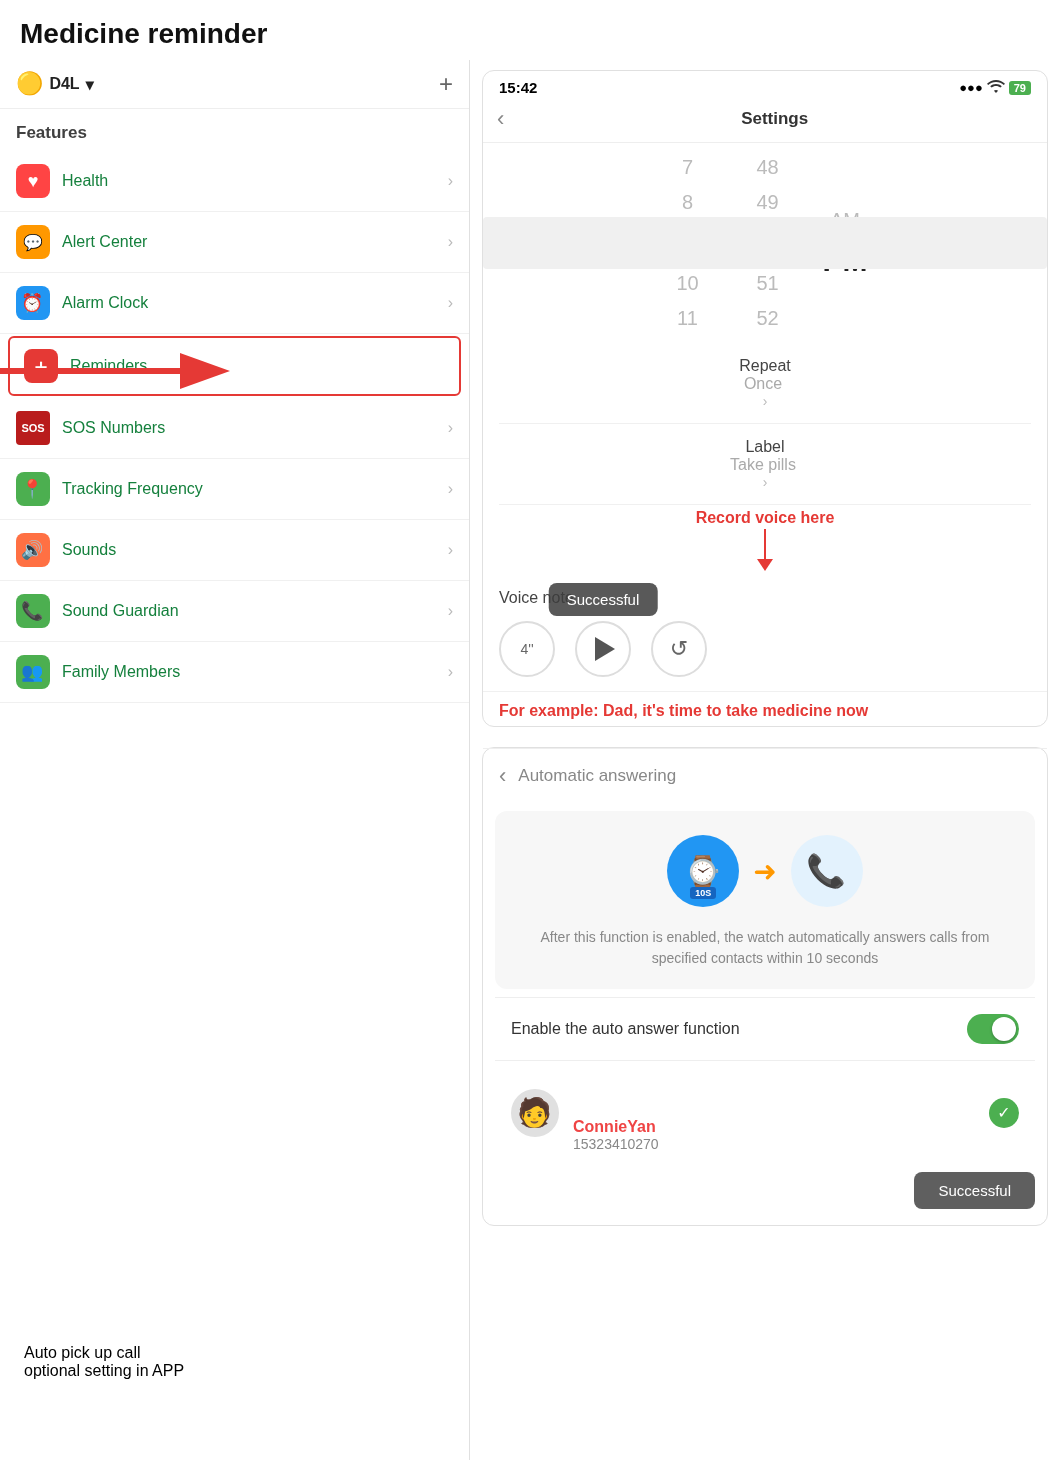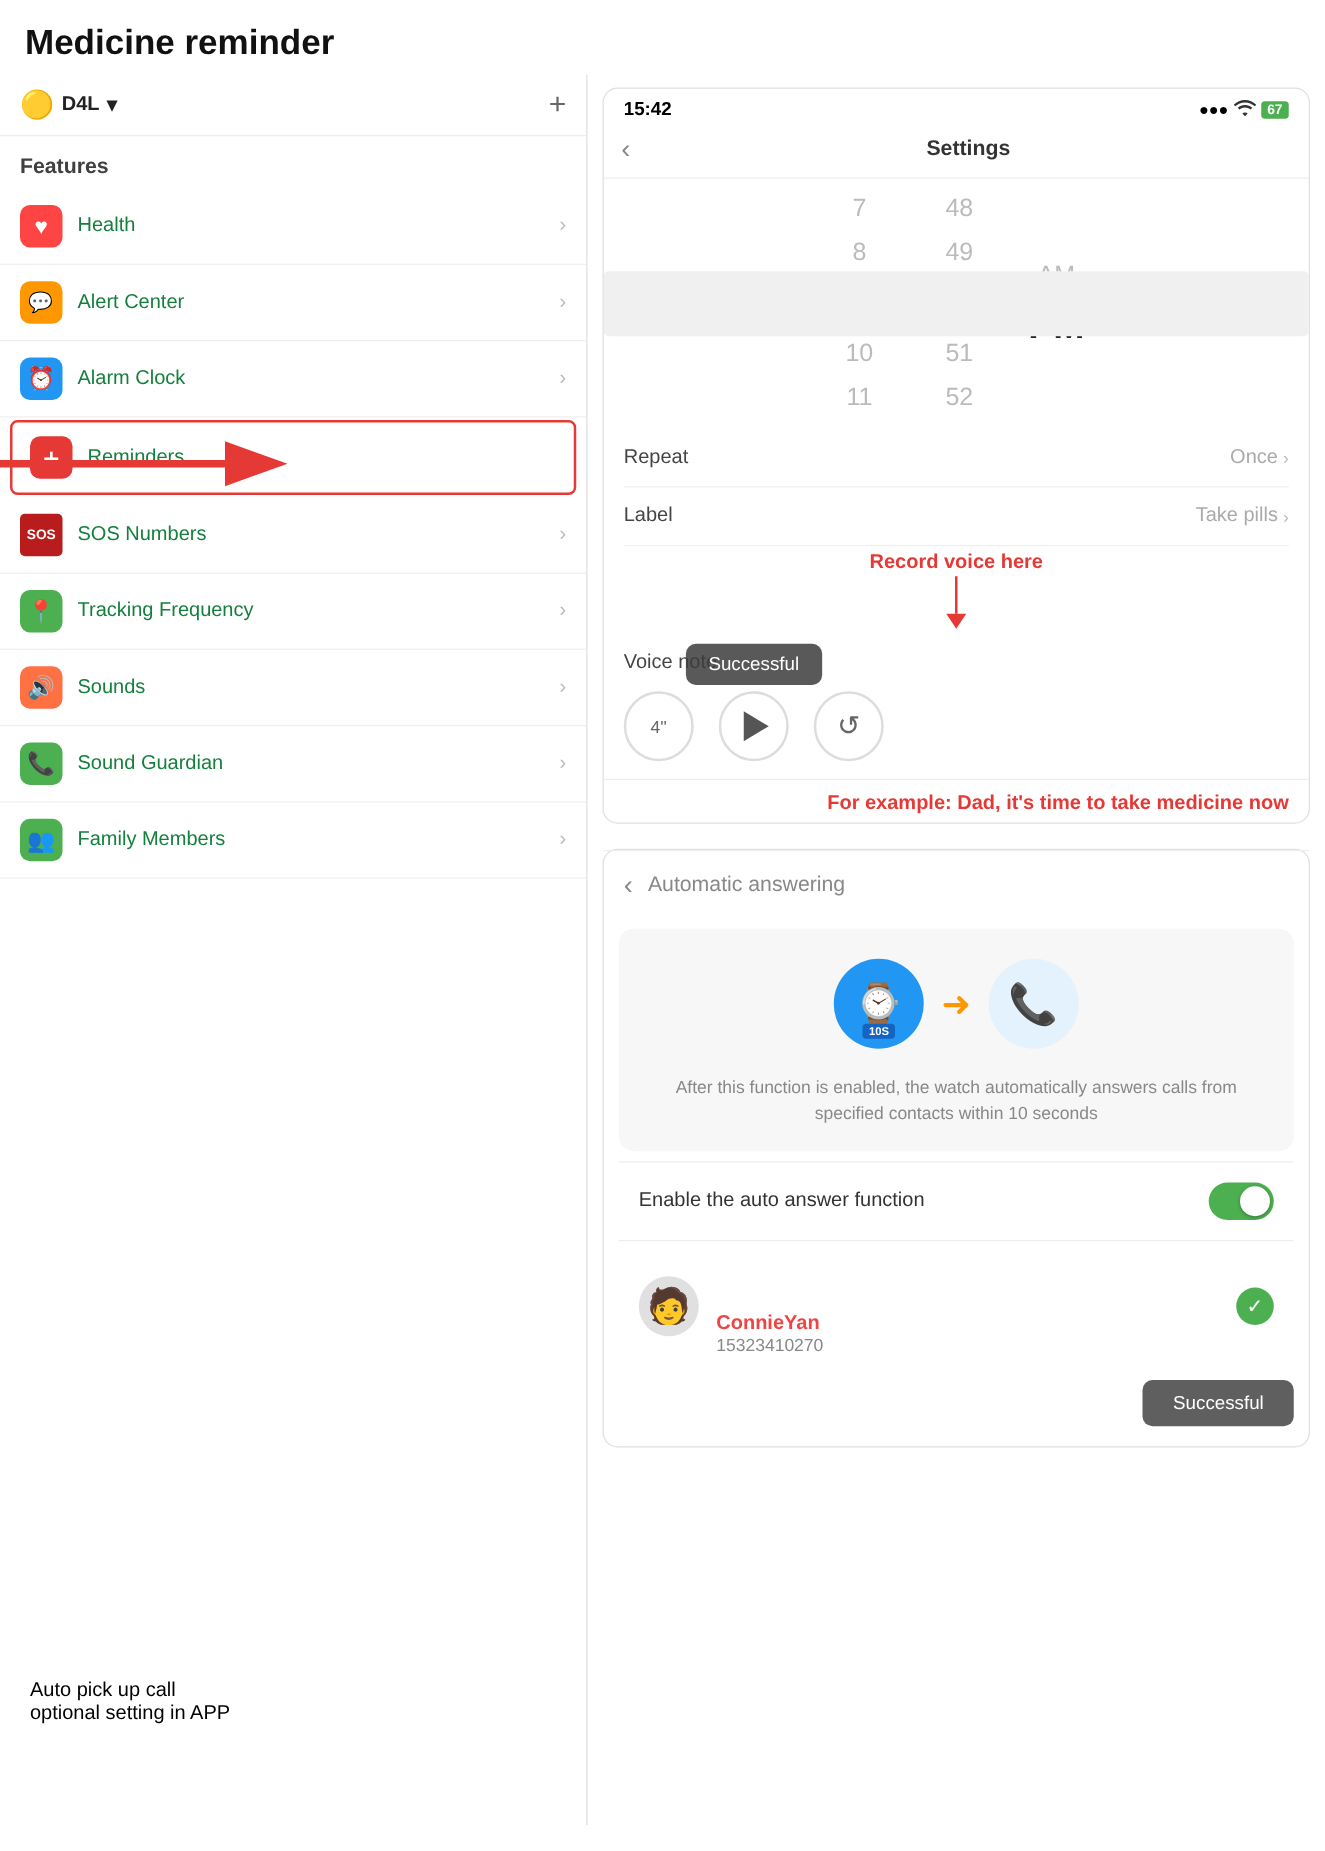--- a/index.html
+++ b/index.html
@@ -221,20 +221,21 @@
 
     
     .settings-section {
       padding: 0 16px;
     }
     .settings-row {
       display: flex;
       align-items: center;
       padding: 14px 0;
       border-bottom: 1px solid #f0f0f0;
+      flex-direction: column;
     }
     .settings-row-label {
       flex: 1;
       font-size: 16px;
       color: #444;
     }
     .settings-row-value {
       font-size: 16px;
       color: #aaa;
       margin-right: 4px;
@@ -451,21 +452,21 @@
 
     
     .voice-area-wrapper {
       position: relative;
     }
 
     .example-text {
       color: #e53935;
       font-size: 16px;
       font-weight: 700;
-      text-align: right;
+      text-align: left;
       padding: 8px 16px 4px 16px;
       line-height: 1.4;
     }
   </style>
 </head>
 <body>
 
 <div class="page-title">Medicine reminder</div>
 
 <div class="main-layout">
@@ -557,21 +558,21 @@
 
       <div class="status-bar">
         <span>15:42</span>
         <div class="status-right">
           <span>●●●</span>
           <span>
             <svg width="18" height="14" viewBox="0 0 18 14">
                 <path d="M9 3C6 3 3.3 4.1 1.2 6L0 4.7C2.5 2.4 5.6 1 9 1s6.5 1.4 9 3.7L16.8 6C14.7 4.1 12 3 9 3zm0 4c-1.7 0-3.2.6-4.4 1.6L3.2 7.2C4.8 5.8 6.8 5 9 5s4.2.8 5.8 2.2L13.4 8.6C12.2 7.6 10.7 7 9 7zm0 4c-.8 0-1.5.3-2.1.8L9 14l2.1-2.2C10.5 11.3 9.8 11 9 11z" fill="#333"></path>
               </svg>
           </span>
-          <span class="battery-badge">67</span>
+          <span class="battery-badge">79</span>
         </div>
       </div>
 
       <div class="nav-bar">
         <span class="nav-back">‹</span>
         <span class="nav-title">Settings</span>
       </div>
 
       <div class="time-picker">
         <div class="picker-highlight"></div>

